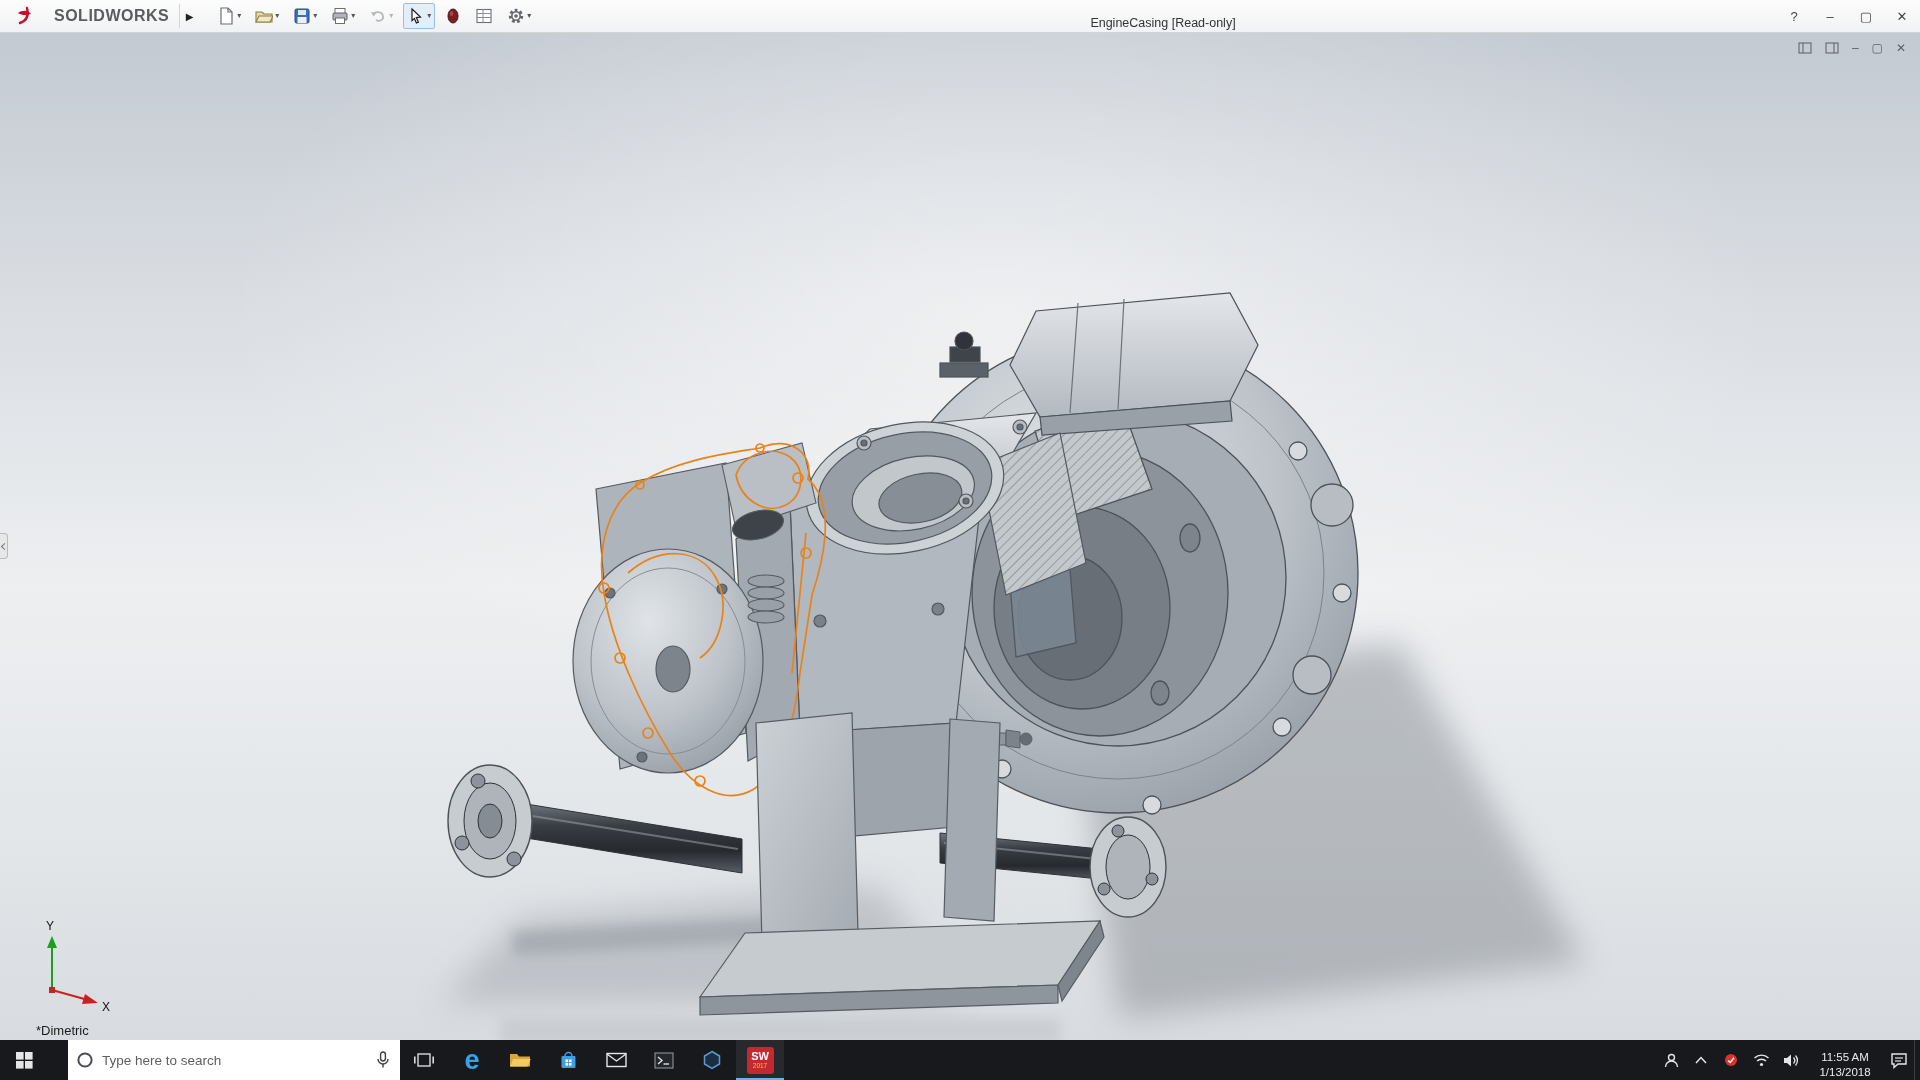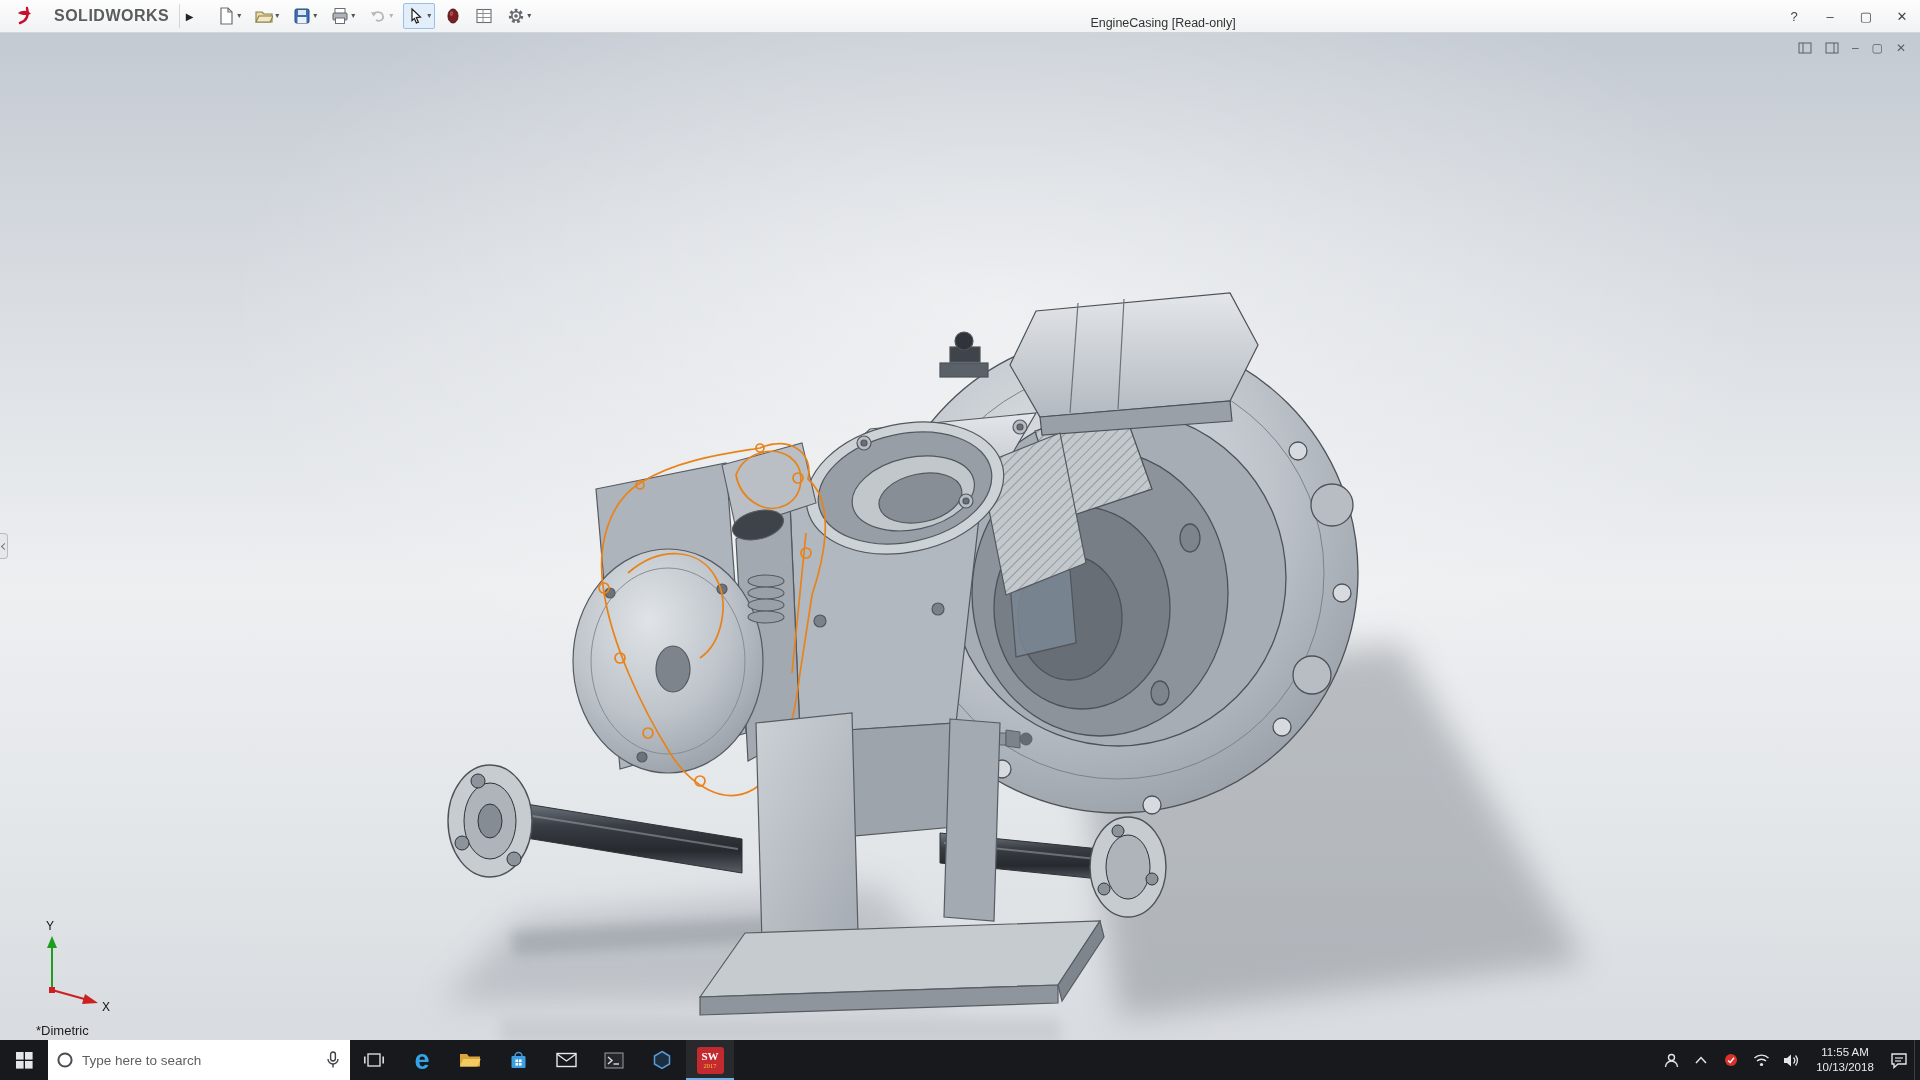--- a/index.html
+++ b/index.html
@@ -42,33 +42,33 @@
   .left-handle::after { content:""; position:absolute; left:2px; top:10px; width:4px; height:4px;
     border-left:1px solid #777; border-bottom:1px solid #777; transform:rotate(45deg); }
 
   .view-label { position:absolute; left:14px; bottom:2px; font-size:13px; color:#1c1c1c;margin-left:22px; }
   .triad { position:absolute; left:10px; bottom:28px; }
 
   
   .taskbar { position:absolute; bottom:0; left:0; width:1920px; height:40px; background:#17191d;
     display:flex; align-items:stretch; }
   .tb-slot { width:48px; display:flex; align-items:center; justify-content:center; cursor:pointer; }
-  .tb-slot.active-app { background:rgba(255,255,255,.07); box-shadow:inset 0 -2px 0 #6cb2e8;font-family:Liberation Serif, serif; }
-  .search-box { width:302px; background:#fff; display:flex; align-items:center; gap:8px;
-    padding:0 10px 0 8px; cursor:text; }
+  .tb-slot.active-app { background:rgba(255,255,255,.07); box-shadow:inset 0 -2px 0 #6cb2e8; }
+  .search-box { width:332px; background:#fff; display:flex; align-items:center; gap:8px;
+    padding:0 10px 0 8px; cursor:text;margin-left:20px; }
   .search-box input { flex:1; border:none; outline:none; font-size:13.5px; color:#555;
     font-family:"Liberation Sans", sans-serif; background:transparent; }
   .search-box input::placeholder { color:#5f5f5f; opacity:1; }
   .sw-tile { width:27px; height:27px; background:#c22a30; border-radius:3px; display:flex;
     flex-direction:column; align-items:center; justify-content:center; line-height:1; }
   .sw-tile .sw1 { color:#fff; font-weight:700; font-size:11px; }
   .sw-tile .sw2 { color:#f3c73a; font-size:6.5px; margin-top:1px; }
   .tray { margin-left:auto; display:flex; align-items:stretch; }
   .tray-icon { width:30px; display:flex; align-items:center; justify-content:center; cursor:pointer; }
-  .clock { width:78px; display:flex; flex-direction:column; align-items:center; justify-content:center;
+  .clock { width:78px; display:flex; flex-direction:column; align-items:center; justify-content:flex-end;
     color:#eaeaea; font-size:11.5px; line-height:1.3; cursor:pointer; }
   .show-desktop { width:6px; border-left:1px solid #3b3e43; cursor:pointer; }
 </style>
 </head>
 <body>
 
 <div class="titlebar">
   <div class="brand">
     <svg width="22" height="20" viewBox="0 0 22 20">
       <path d="M4 17 C10 15 13 10 11 2" fill="none" stroke="#c8102e" stroke-width="2.4" stroke-linecap="round"></path>
@@ -458,21 +458,21 @@
     </div>
     <div class="tray-icon">
       <svg width="17" height="15" viewBox="0 0 17 15">
         <polygon points="1,5 4,5 8,1.5 8,13.5 4,10 1,10" fill="#e3e5e7"></polygon>
         <path d="M10.5 4.5 a4.5 4.5 0 0 1 0 6" fill="none" stroke="#e3e5e7" stroke-width="1.3"></path>
         <path d="M12.5 2.5 a7.5 7.5 0 0 1 0 10" fill="none" stroke="#e3e5e7" stroke-width="1.3"></path>
       </svg>
     </div>
     <div class="clock">
       <span>11:55 AM</span>
-      <span>10/13/2018</span>
+      <span>1/13/2018</span>
     </div>
     <div class="tray-icon">
       <svg width="18" height="17" viewBox="0 0 18 17">
         <path d="M2 2 h14 v10 h-8 l-4 3.5 v-3.5 h-2 z" fill="none" stroke="#e3e5e7" stroke-width="1.4"></path>
         <line x1="5" y1="6" x2="13" y2="6" stroke="#e3e5e7" stroke-width="1.2"></line>
         <line x1="5" y1="9" x2="11" y2="9" stroke="#e3e5e7" stroke-width="1.2"></line>
       </svg>
     </div>
     <div class="show-desktop"></div>
   </div>

